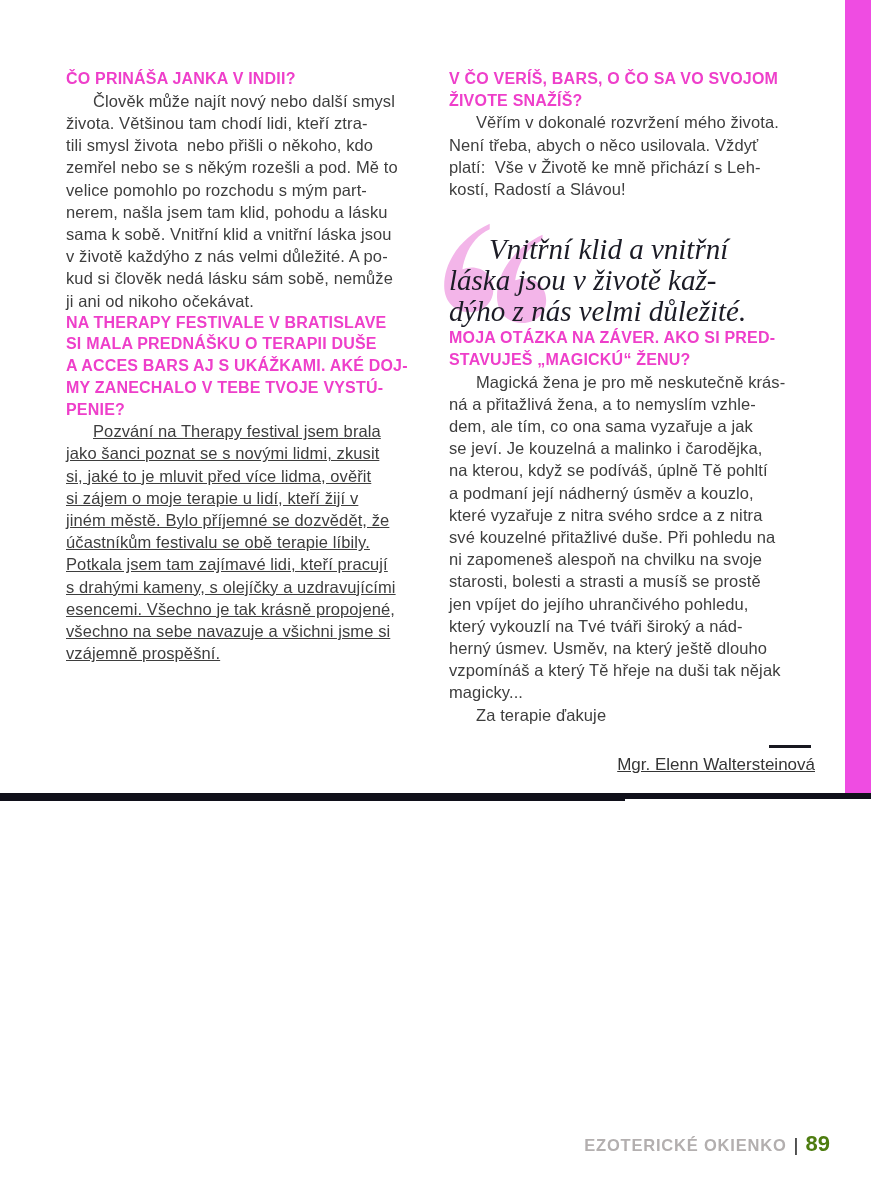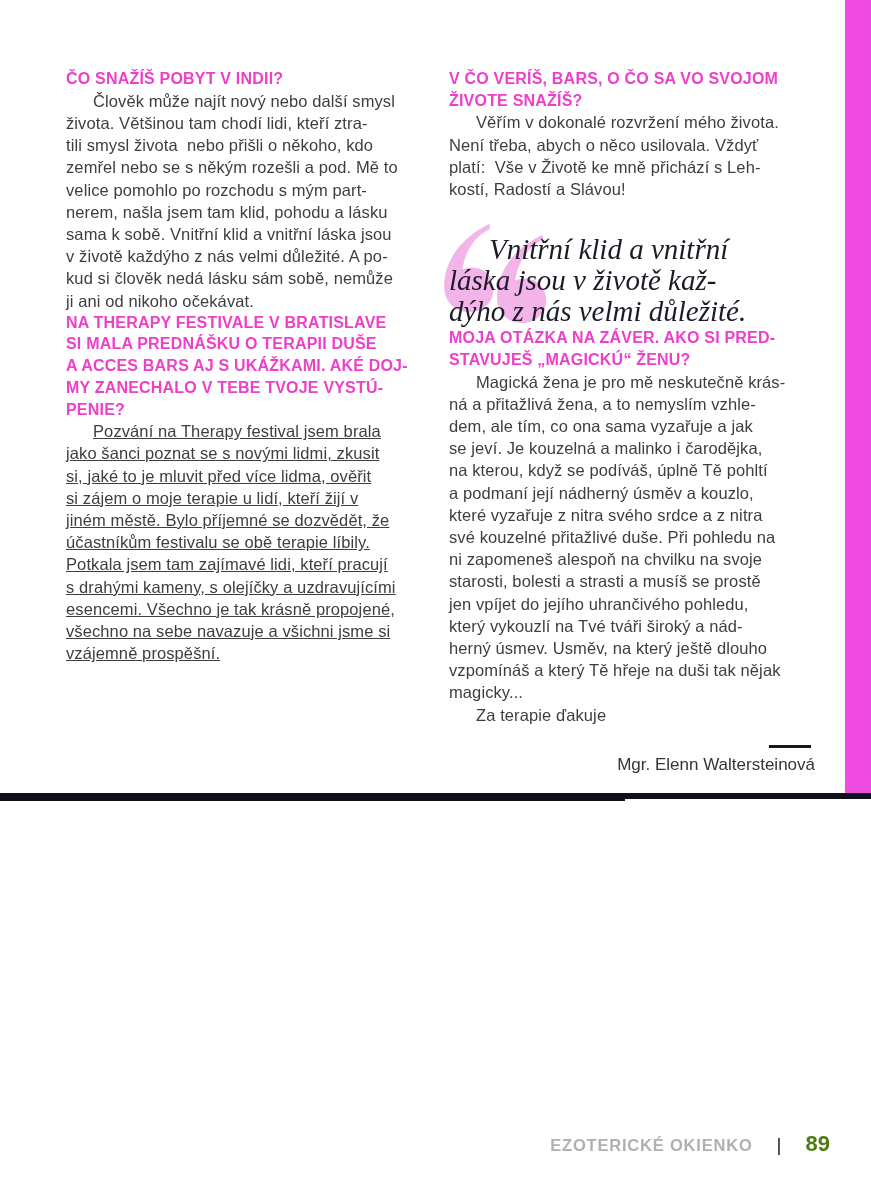--- a/index.html
+++ b/index.html
@@ -20,39 +20,39 @@
   .mt28{margin-top:28px;} .mt25{margin-top:25px;} .mt4{margin-top:4px;text-decoration:underline;}
 
   .pullquote{position:relative;margin-top:34px;}
   .quote-mark{position:absolute;left:-10px;top:-12px;width:116px;height:102px;}
   .quote-text{position:relative;z-index:1;margin:0;font-family:"Liberation Serif",serif;
         font-style:italic;font-weight:500;font-size:29px;line-height:31px;color:#1c1c26;
         white-space:pre;text-indent:40px;}
 
   .signature{margin-top:8px;text-align:right;padding-right:2px;}
   .sig-rule{display:inline-block;width:42px;height:3px;background:#17171f;margin-right:4px;}
-  .sig-name{font-size:17px;color:#353535;line-height:22px;margin-top:2px;}
+  .sig-name{font-size:17px;color:#353535;line-height:22px;margin-top:2px;text-decoration:underline;}
 
   .bottom-rule{position:absolute;left:0;top:793px;width:871px;height:6px;background:#10101a;}
   .bottom-rule-step{position:absolute;left:0;top:799px;width:625px;height:2px;background:#10101a;}
 
-  .footer{position:absolute;top:1131px;right:41px;display:flex;align-items:baseline;gap:24px;}
+  .footer{position:absolute;top:1131px;right:41px;display:flex;align-items:baseline;gap:7px;}
   .footer-section{font-size:16.5px;font-weight:bold;color:#b3afaf;letter-spacing:.8px;}
   .footer-sep{font-size:19px;color:#222222;}
   .footer-page{font-size:22px;font-weight:bold;color:#4d7c0f;}
 </style>
 </head>
 <body>
 
 <div class="page">
 
   <div class="pink-bar"></div>
 
   <div class="col col-left">
-    <h2 class="qh">ČO SNAŽÍŠ POBYT V INDII?</h2>
+    <h2 class="qh">ČO PRINÁŠA JANKA V INDII?</h2>
     <p class="bodytxt indent">Člověk může najít nový nebo další smysl
 života. Většinou tam chodí lidi, kteří ztra-
 tili smysl života  nebo přišli o někoho, kdo
 zemřel nebo se s někým rozešli a pod. Mě to
 velice pomohlo po rozchodu s mým part-
 nerem, našla jsem tam klid, pohodu a lásku
 sama k sobě. Vnitřní klid a vnitřní láska jsou
 v životě každýho z nás velmi důležité. A po-
 kud si člověk nedá lásku sám sobě, nemůže
 ji ani od nikoho očekávat.</p>

